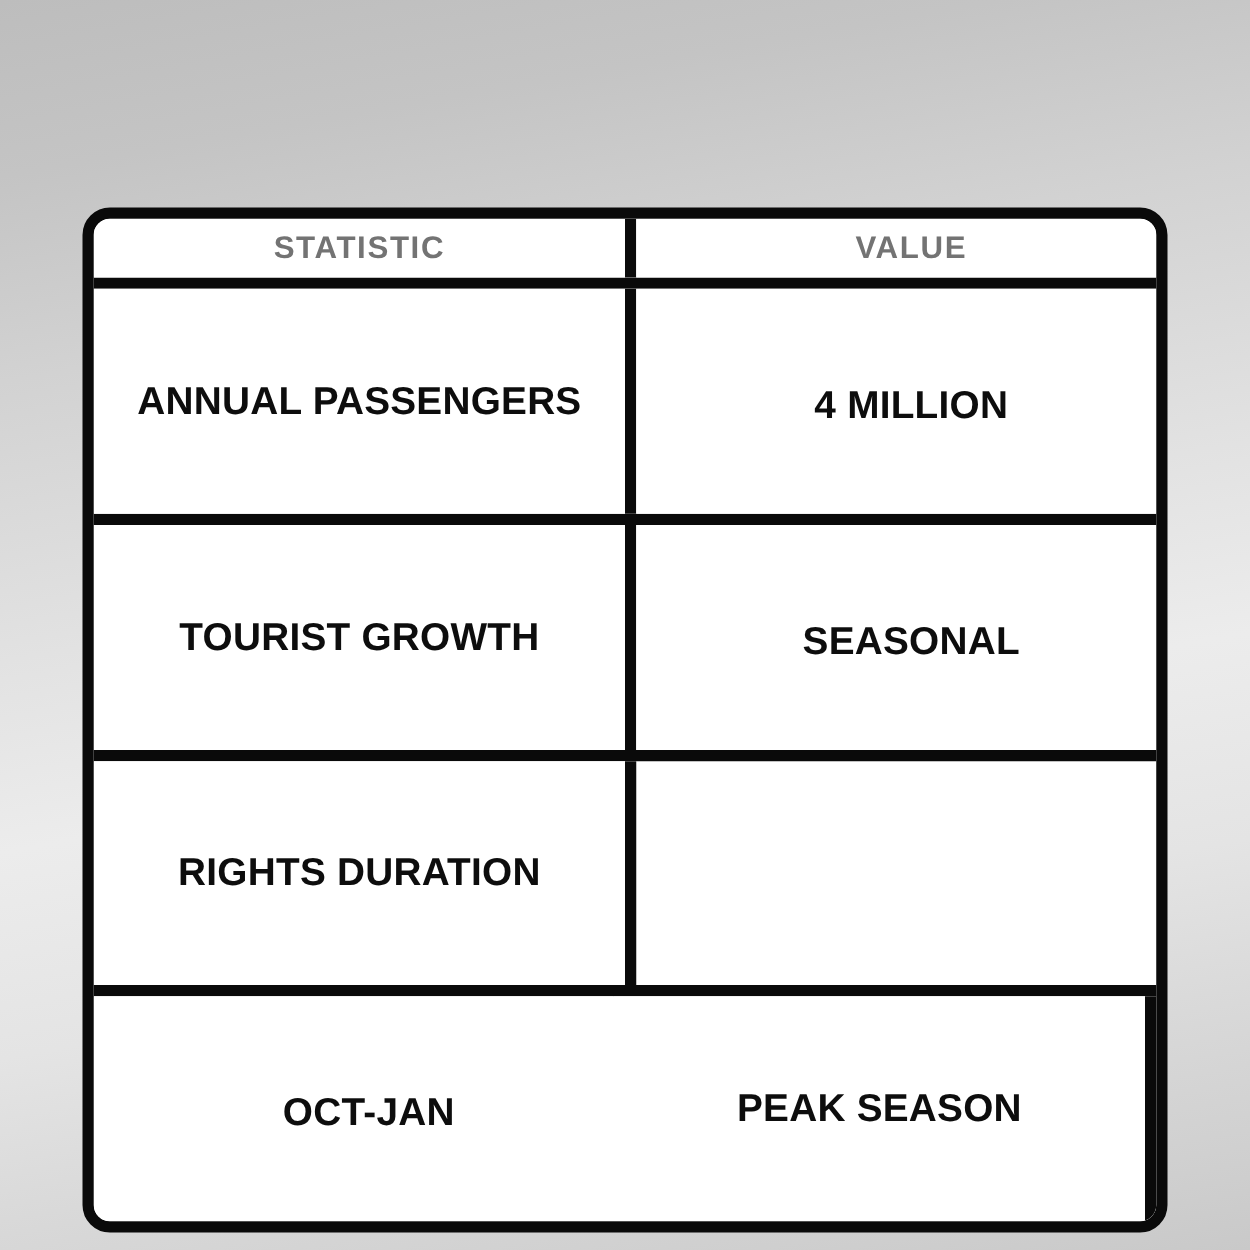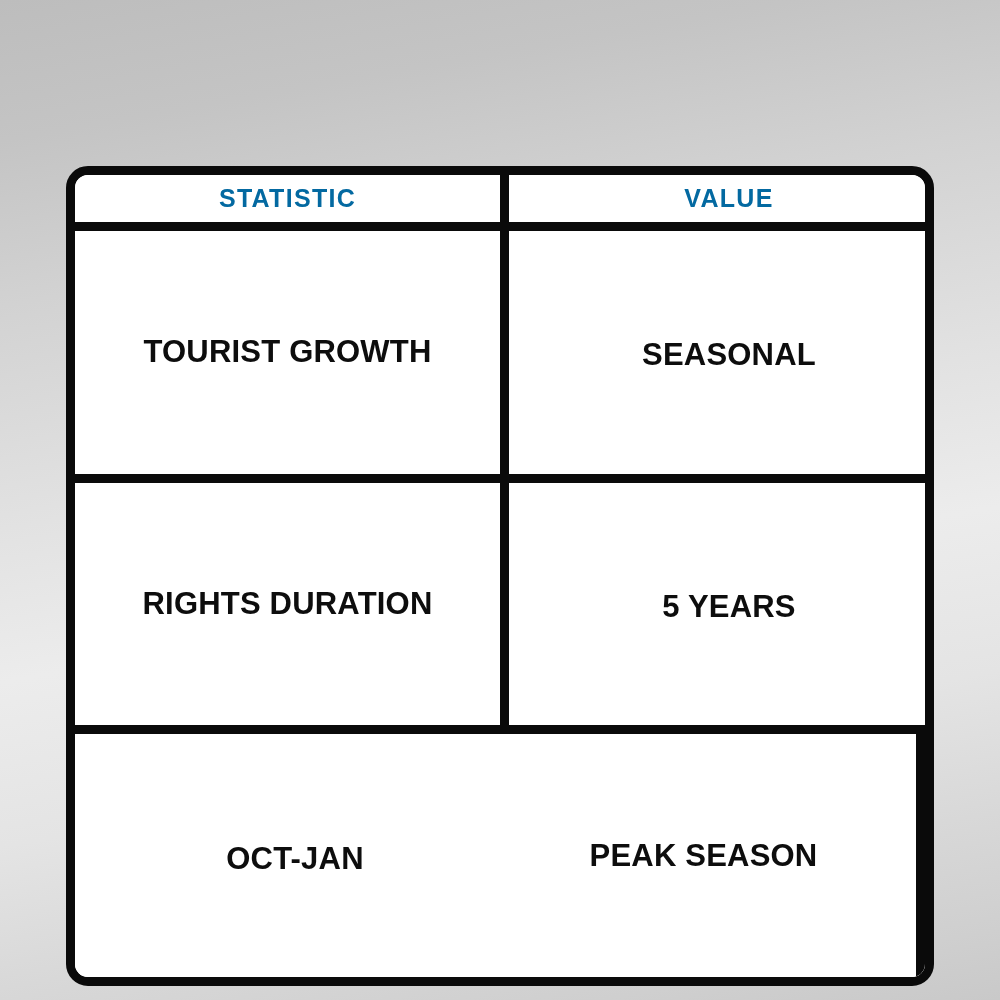--- a/index.html
+++ b/index.html
@@ -127,21 +127,21 @@
   .cell.left {
     width: 434px;
     border-right: 9px solid #0a0a0a;
   }
   .cell.right {
     flex: 1 1 auto;
     padding-left: 34px;
   }
 
   .head .cell {
-    color: #0369a1;
+    color: #737373;
     font-size: 25px;
     font-weight: 700;
     letter-spacing: 1.3px;
   }
 
   .body .cell {
     color: #0d0d0d;
     font-size: 31px;
     font-weight: 700;
     letter-spacing: 0.2px;
@@ -160,29 +160,32 @@
   <div class="title">
   </div>
 
   <div class="table-wrap">
 
     <div class="trow head">
       <div class="cell left">STATISTIC</div>
       <div class="cell right">VALUE</div>
     </div>
 
+    <div class="trow body">
+      <div class="cell left">ANNUAL PASSENGERS</div>
+      <div class="cell right">4 MILLION</div>
+    </div>
 
     <div class="trow body">
       <div class="cell left">TOURIST GROWTH</div>
       <div class="cell right">SEASONAL</div>
     </div>
 
     <div class="trow body">
       <div class="cell left">RIGHTS DURATION</div>
-      <div class="cell right">5 YEARS</div>
     </div>
 
 
     <div class="trow body">
       <div class="cell right">OCT-JAN</div>
       <div class="cell left">PEAK SEASON</div>
     </div>
 
   </div>
 </div>

